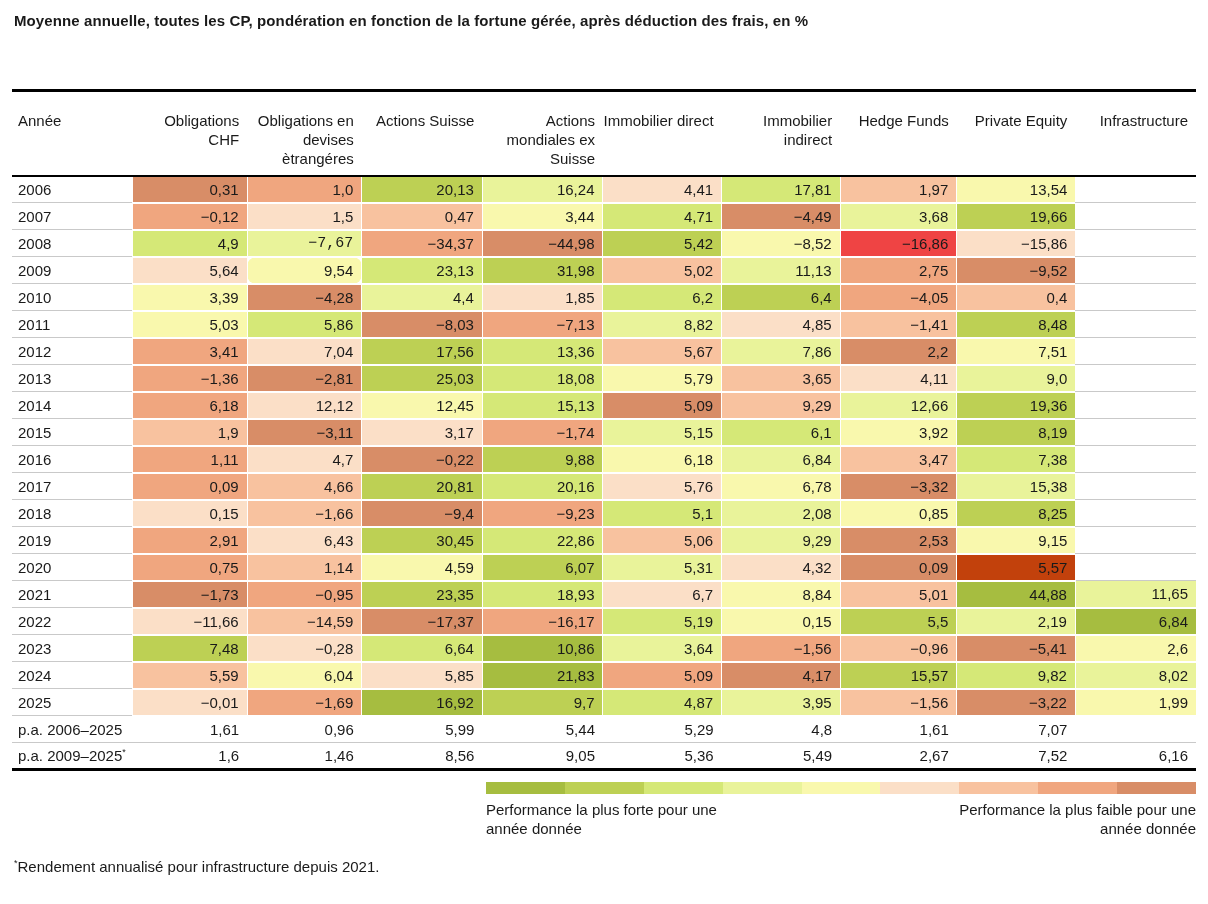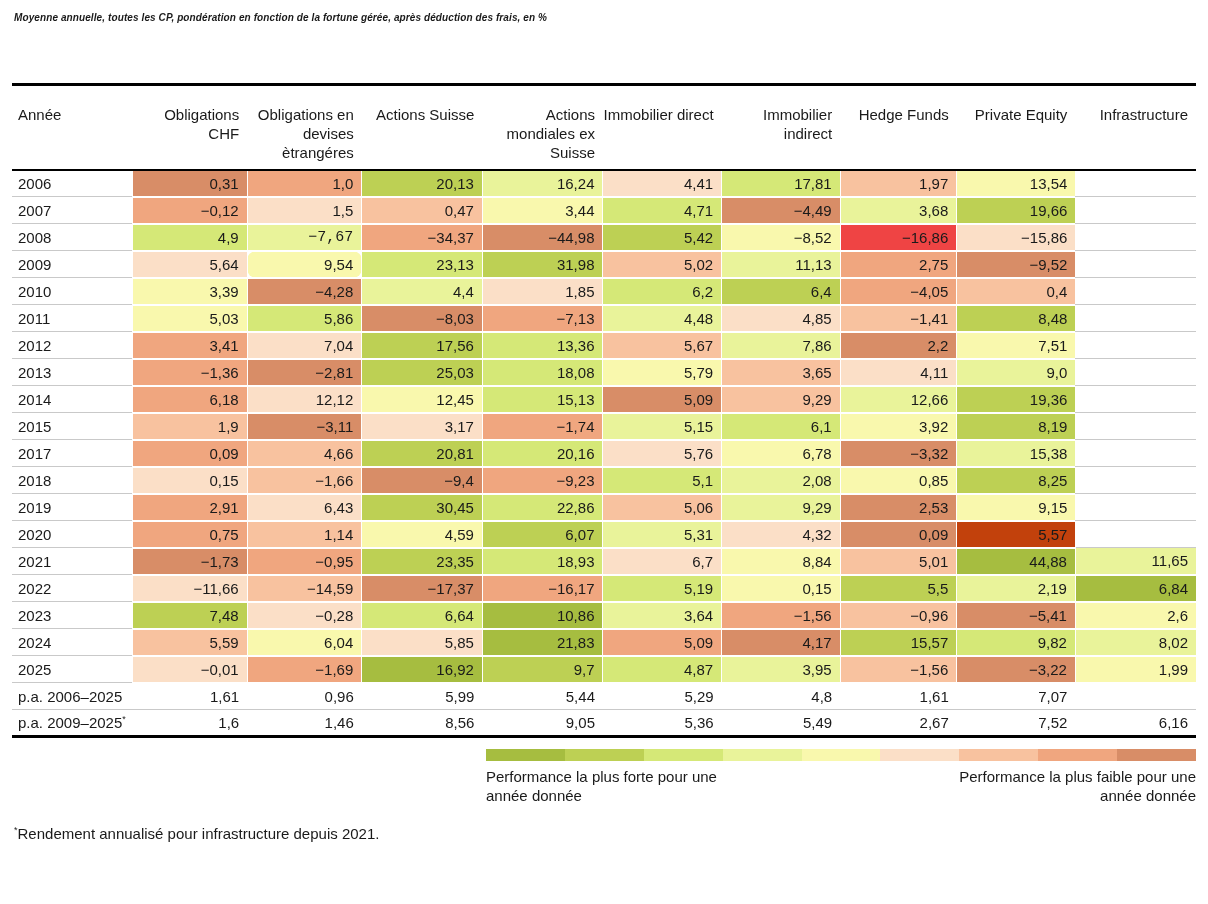--- a/index.html
+++ b/index.html
@@ -4,23 +4,22 @@
 <style>
   html,body{margin:0;padding:0;background:#fff;}
   body{
     width:1208px;height:904px;box-sizing:border-box;
     padding:10px 12px;
     font-family:"Liberation Sans","DejaVu Sans",sans-serif;
     color:#1a1a1a;
     -webkit-font-smoothing:antialiased;
   }
   .page-title{
-    font-size:10px;font-weight:bold;margin:2px 0 8px 2px;
+    font-size:15px;font-weight:bold;margin:2px 0 8px 2px;
     letter-spacing:.1px;
-    font-style:italic;
   }
   table.perf{
     border-collapse:collapse;table-layout:fixed;
     width:1184px;margin-top:60px;
     border-top:3px solid #000;border-bottom:3px solid #000;
   }
   thead th{
     font-weight:normal;font-size:15px;line-height:19px;
     text-align:right;vertical-align:top;
     height:85px;box-sizing:border-box;
@@ -140,21 +139,21 @@
         <td class="td-num colored" style="background: rgb(240, 166, 127);">−4,05</td>
         <td class="td-num colored" style="background: rgb(248, 194, 159);">0,4</td>
         <td class="td-num"></td>
       </tr>
       <tr>
         <td class="td-label">2011</td>
         <td class="td-num colored" style="background: rgb(249, 248, 173);">5,03</td>
         <td class="td-num colored" style="background: rgb(213, 232, 119);">5,86</td>
         <td class="td-num colored" style="background: rgb(216, 141, 103);">−8,03</td>
         <td class="td-num colored" style="background: rgb(240, 166, 127);">−7,13</td>
-        <td class="td-num colored" style="background: rgb(233, 243, 154);">4,48</td>
+        <td class="td-num colored" style="background: rgb(233, 243, 154);">8,82</td>
         <td class="td-num colored" style="background: rgb(251, 223, 199);">4,85</td>
         <td class="td-num colored" style="background: rgb(248, 194, 159);">−1,41</td>
         <td class="td-num colored" style="background: rgb(189, 208, 84);">8,48</td>
         <td class="td-num"></td>
       </tr>
       <tr>
         <td class="td-label">2012</td>
         <td class="td-num colored" style="background: rgb(240, 166, 127);">3,41</td>
         <td class="td-num colored" style="background: rgb(251, 223, 199);">7,04</td>
         <td class="td-num colored" style="background: rgb(189, 208, 84);">17,56</td>
@@ -192,20 +191,32 @@
       <tr>
         <td class="td-label">2015</td>
         <td class="td-num colored" style="background: rgb(248, 194, 159);">1,9</td>
         <td class="td-num colored" style="background: rgb(216, 141, 103);">−3,11</td>
         <td class="td-num colored" style="background: rgb(251, 223, 199);">3,17</td>
         <td class="td-num colored" style="background: rgb(240, 166, 127);">−1,74</td>
         <td class="td-num colored" style="background: rgb(233, 243, 154);">5,15</td>
         <td class="td-num colored" style="background: rgb(213, 232, 119);">6,1</td>
         <td class="td-num colored" style="background: rgb(249, 248, 173);">3,92</td>
         <td class="td-num colored" style="background: rgb(189, 208, 84);">8,19</td>
+        <td class="td-num"></td>
+      </tr>
+      <tr>
+        <td class="td-label">2016</td>
+        <td class="td-num colored" style="background: rgb(240, 166, 127);">1,11</td>
+        <td class="td-num colored" style="background: rgb(251, 223, 199);">4,7</td>
+        <td class="td-num colored" style="background: rgb(216, 141, 103);">−0,22</td>
+        <td class="td-num colored" style="background: rgb(189, 208, 84);">9,88</td>
+        <td class="td-num colored" style="background: rgb(249, 248, 173);">6,18</td>
+        <td class="td-num colored" style="background: rgb(233, 243, 154);">6,84</td>
+        <td class="td-num colored" style="background: rgb(248, 194, 159);">3,47</td>
+        <td class="td-num colored" style="background: rgb(213, 232, 119);">7,38</td>
         <td class="td-num"></td>
       </tr>
       <tr>
         <td class="td-label">2017</td>
         <td class="td-num colored" style="background: rgb(240, 166, 127);">0,09</td>
         <td class="td-num colored" style="background: rgb(248, 194, 159);">4,66</td>
         <td class="td-num colored" style="background: rgb(189, 208, 84);">20,81</td>
         <td class="td-num colored" style="background: rgb(213, 232, 119);">20,16</td>
         <td class="td-num colored" style="background: rgb(251, 223, 199);">5,76</td>
         <td class="td-num colored" style="background: rgb(249, 248, 173);">6,78</td>

